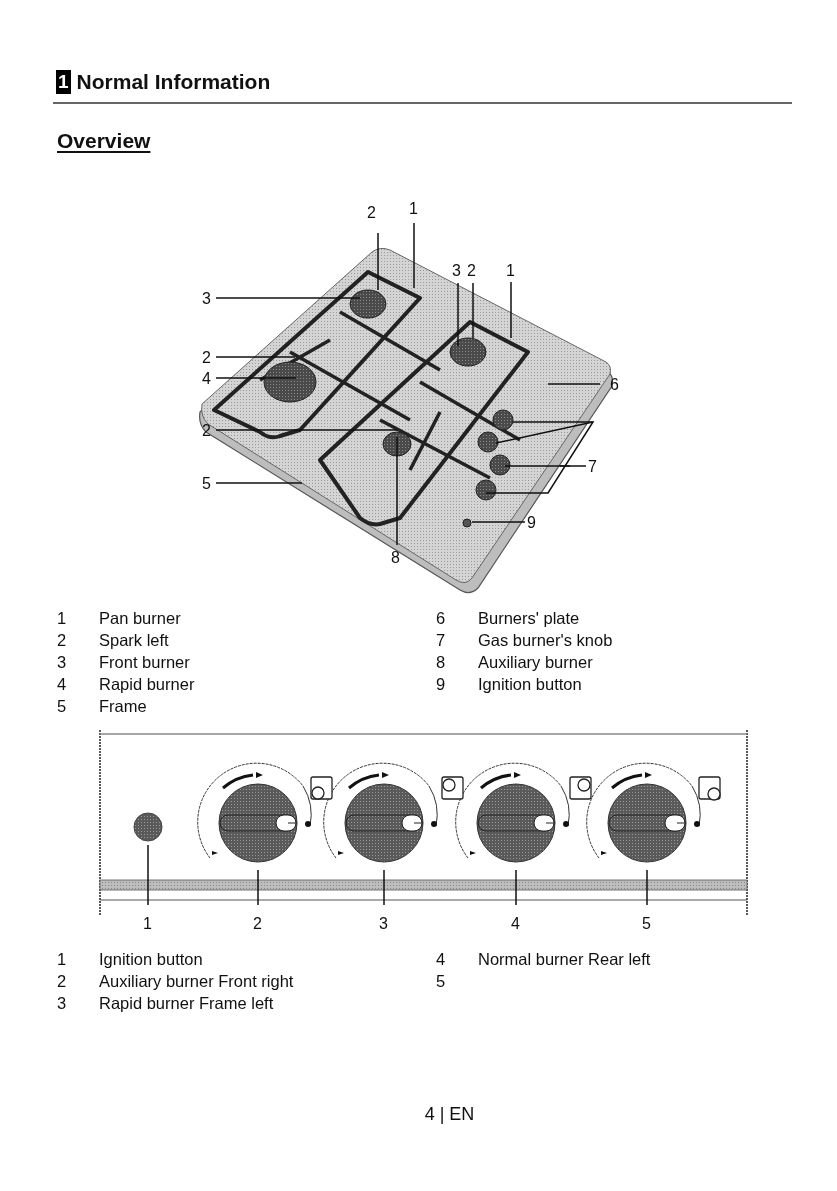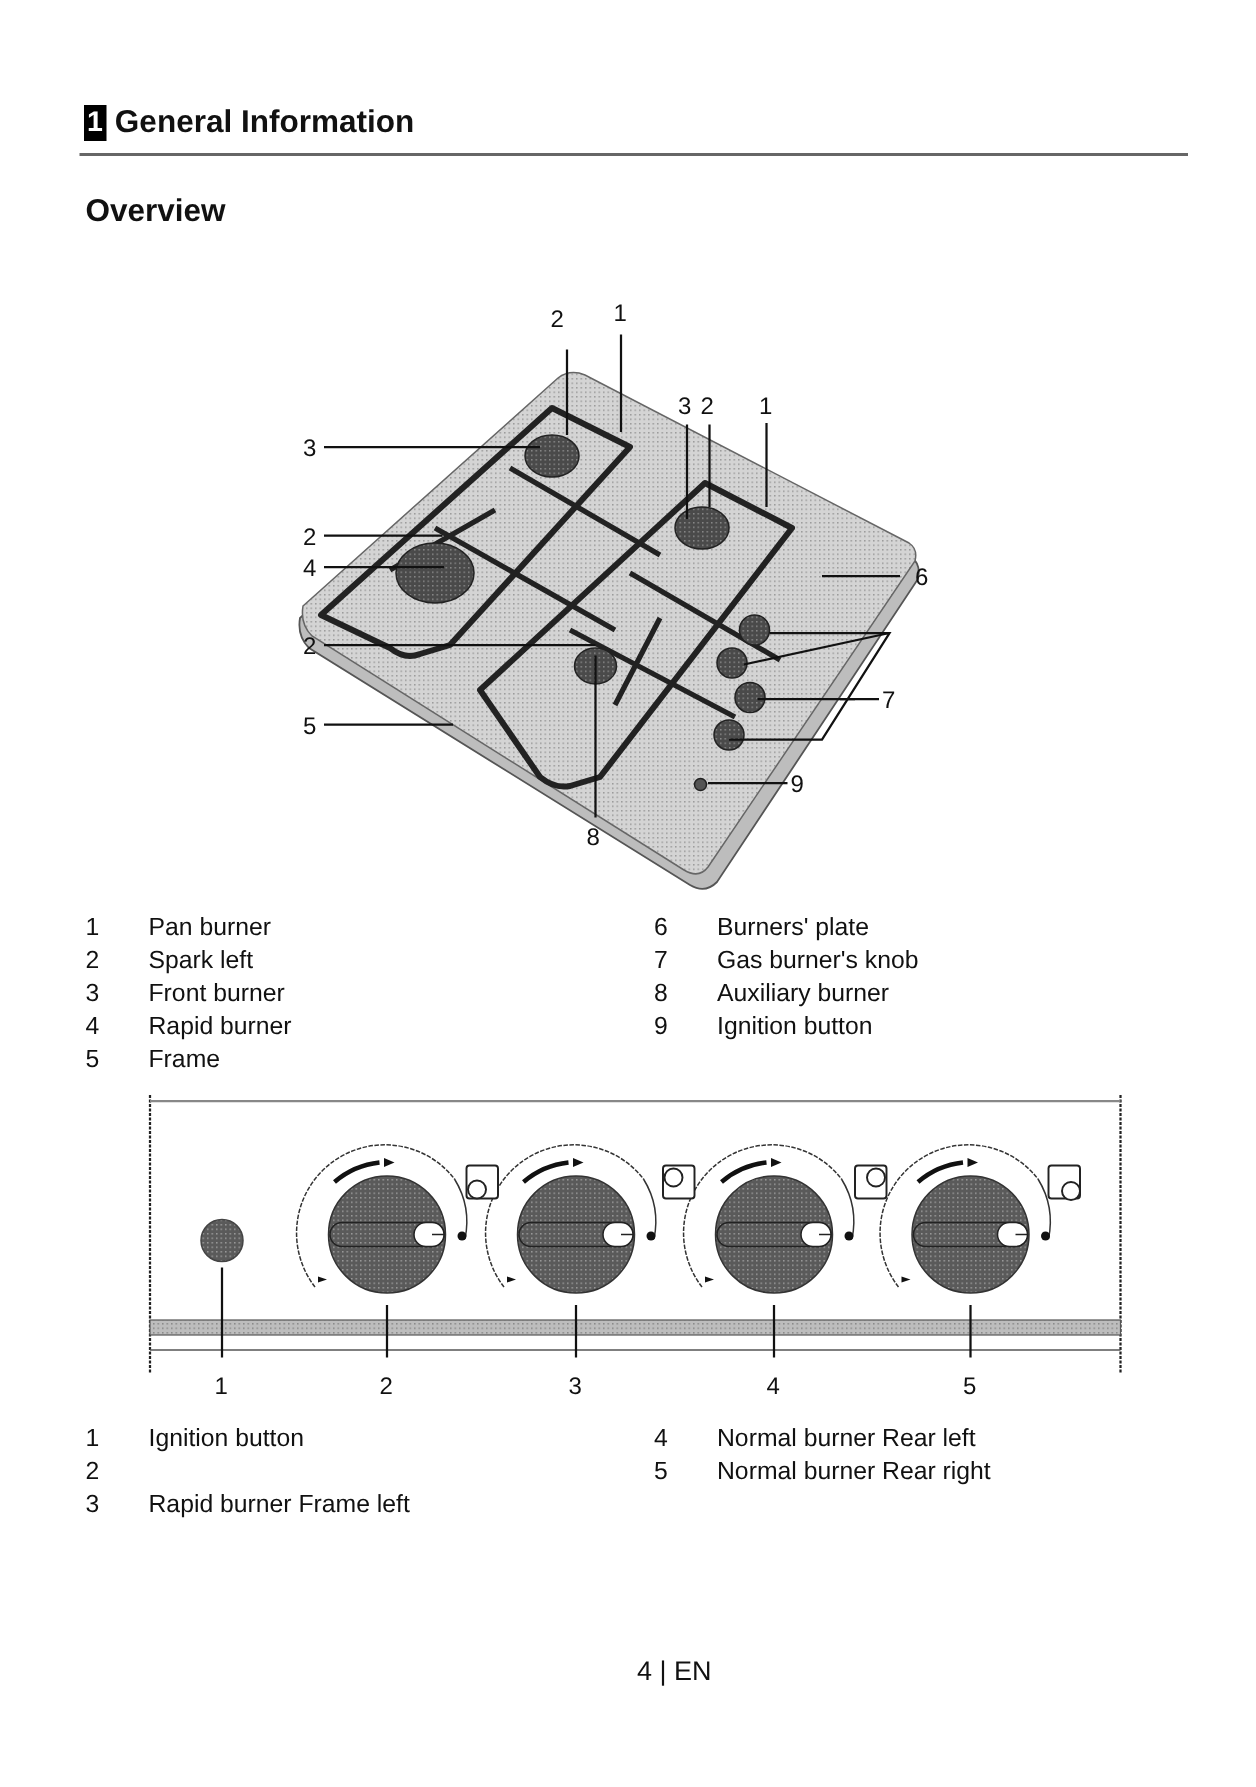--- a/index.html
+++ b/index.html
@@ -2,37 +2,37 @@
 <html><head>
   <meta charset="utf-8">
   <style>
     html, body { margin: 0; padding: 0; background: #ffffff; }
     body { width: 837px; height: 1191px; position: relative; overflow: hidden;
            font-family: "Liberation Sans", sans-serif; color: #111; }
     .abs { position: absolute; }
     .h1 { left: 56px; top: 70px; font-size: 21px; font-weight: bold; display: flex; align-items: center; }
     .h1 .num { background: #000; color: #fff; padding: 0 2px; margin-right: 6px; line-height: 24px; font-size: 19px; }
     .rule { left: 53px; top: 102px; width: 739px; height: 2px; background: #666; }
-    .h2 { left: 57px; top: 129px; font-size: 21px; font-weight: bold; text-underline-offset: 3px; text-align: center; }
+    .h2 { left: 57px; top: 129px; font-size: 21px; font-weight: bold; text-decoration: underline; text-underline-offset: 3px; text-align: center; }
     .legend { font-size: 16.5px; line-height: 22px; }
     .legend .row { display: flex; }
     .legend .n { width: 42px; padding-left: 16px; }
     .leg1 { left: 41px; top: 607px; }
     .leg2 { left: 420px; top: 607px; }
     .leg3 { left: 41px; top: 948px; }
     .leg4 { left: 420px; top: 948px; }
     .footer { left: 0; width: 837px; top: 1104px; text-align: center; font-size: 18px; padding-left: 31px; }
     svg text { font-family: "Liberation Sans", sans-serif; }
   </style>
 </head>
 <body>
 
 <div class="abs h1">
   <span class="num">1</span>
-  <span>General Information</span>
+  <span>Normal Information</span>
 </div>
 <div class="abs rule"></div>
 <div class="abs h2">Overview</div>
 
 <svg class="abs" style="left:0;top:0" width="837" height="600">
   <defs>
     <pattern id="dots" width="3" height="3" patternUnits="userSpaceOnUse">
       <rect width="3" height="3" fill="#d4d4d4"></rect>
       <rect width="1" height="1" fill="#9a9a9a"></rect>
     </pattern>
@@ -242,30 +242,30 @@
   </g>
 </svg>
 
 <div class="abs legend leg3">
   <div class="row">
       <span class="n">1</span>
       <span>Ignition button</span>
     </div>
   <div class="row">
       <span class="n">2</span>
+      <span>Auxiliary burner Front right</span>
     </div>
   <div class="row">
       <span class="n">3</span>
       <span>Rapid burner Frame left</span>
     </div>
 </div>
 <div class="abs legend leg4">
   <div class="row">
       <span class="n">4</span>
       <span>Normal burner Rear left</span>
     </div>
   <div class="row">
       <span class="n">5</span>
-      <span>Normal burner Rear right</span>
     </div>
 </div>
 
 <div class="abs footer">4 | EN</div>
 
 </body></html>

